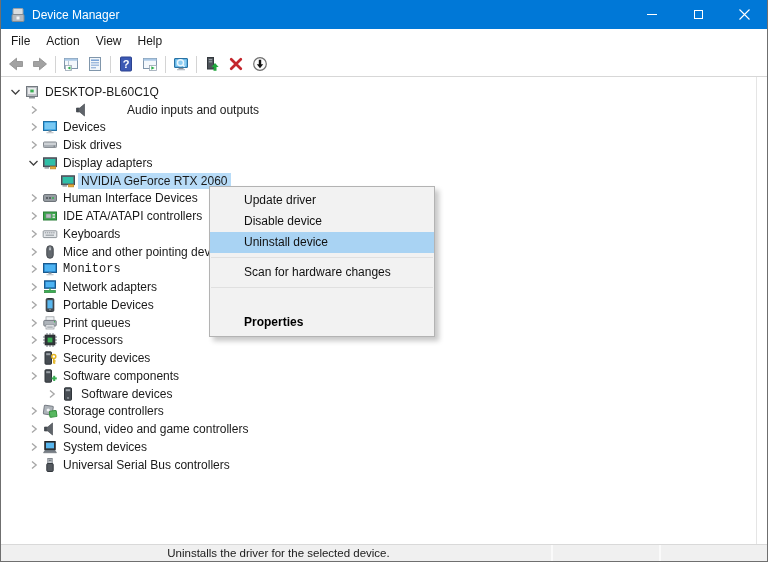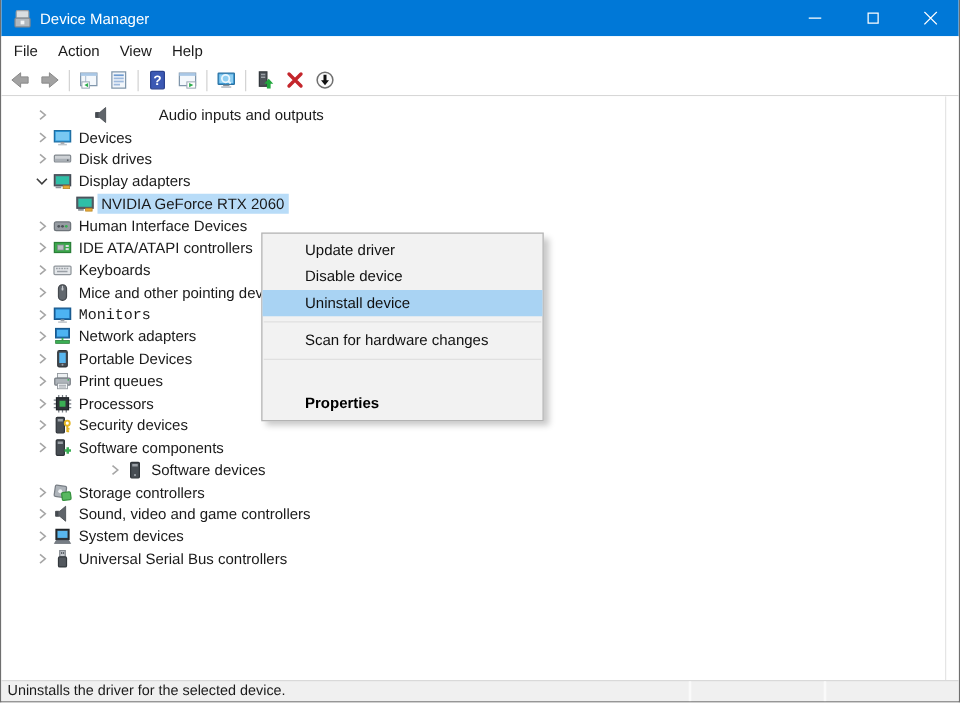--- a/index.html
+++ b/index.html
@@ -38,21 +38,21 @@
     position:absolute;left:208px;top:186px;width:226px;z-index:10;
     background:#f2f2f2;border:1px solid #b3b3b3;padding:3px 0;
     box-shadow:4px 4px 5px rgba(0,0,0,0.22);
   }
   .cm-item{height:21px;line-height:21px;padding-left:34px;color:#111;white-space:nowrap;}
   .cm-item.highlighted{background:var(--menuHighlight,#a9d3f3);}
   .cm-item.bold{font-weight:bold;color:#000;margin-top:24px;}
   .cm-sep{height:1px;background:#e0e0e0;margin:4px 1px;}
   
   .statusbar{height:17px;background:#f0f0f0;border-top:1px solid #d9d9d9;display:flex;align-items:center;font-size:11.5px;flex:0 0 auto;}
-  .status-pane-main{flex:0 0 550px;padding-left:5px;overflow:hidden;white-space:nowrap;}
+  .status-pane-main{flex:0 0 550px;padding-left:5px;overflow:hidden;white-space:nowrap;text-align:center;}
   .status-pane{flex:0 0 108px;height:100%;border-left:2px solid #fafafa;}
   .status-pane.last{flex:1 1 auto;}
 </style>
 </head>
 <body>
 
 <div class="window" style="--titlebar: #0078d7; --selection: #b8dcf8; --menuHighlight: #a9d3f3;">
 
   <div class="titlebar">
     <span class="app-icon">
@@ -177,20 +177,36 @@
         <span style="display: flex;">
           <svg width="16" height="16" viewBox="0 0 16 16">
             <circle cx="8" cy="8" r="6.3" fill="#fbfbfb" stroke="#6f6f6f" stroke-width="1.2"></circle>
             <path d="M8 12.2 L4.8 8.2 L6.8 8.2 L6.8 3.8 L9.2 3.8 L9.2 8.2 L11.2 8.2 Z" fill="#111111"></path>
           </svg>
         </span>
       </button>
     </div>
 
   <div class="tree">
+      <div class="tree-row" style="padding-left: 8px;">
+        <span class="expander">
+          <svg width="13" height="16" viewBox="0 0 13 16">
+            <polyline points="2.5,6 6.5,10 10.5,6" fill="none" stroke="#404040" stroke-width="1.3"></polyline>
+          </svg>
+        </span>
+        <span class="tree-icon">
+          <svg width="16" height="16" viewBox="0 0 16 16">
+            <rect x="2.5" y="2.5" width="11" height="10" fill="#b9bdc2" stroke="#73797f"></rect>
+            <rect x="4" y="4" width="8" height="6" fill="#e9ebed"></rect>
+            <rect x="6.3" y="5.6" width="3.4" height="2.8" fill="#3aaf54"></rect>
+            <rect x="5" y="13" width="6" height="1.5" fill="#8d9399"></rect>
+          </svg>
+        </span>
+        <span class="tree-label">DESKTOP-BL60C1Q</span>
+      </div>
       <div class="tree-row" style="padding-left: 26px; gap: 32px;">
         <span class="expander">
           <svg width="12" height="16" viewBox="0 0 12 16">
             <polyline points="4,4.5 8.2,8 4,11.5" fill="none" stroke="#a6a6a6" stroke-width="1.3"></polyline>
           </svg>
         </span>
         <span class="tree-icon">
           <svg width="16" height="16" viewBox="0 0 16 16">
             <path d="M2.5 6 L5.8 6 L10.5 2 L10.5 14 L5.8 10 L2.5 10 Z" fill="#5f646a" stroke="#4a4f54" stroke-width="0.7"></path>
             <rect x="2.5" y="6" width="2.2" height="4" fill="#454a50"></rect>
@@ -445,21 +461,21 @@
         <span class="tree-icon">
           <svg width="16" height="16" viewBox="0 0 16 16">
             <rect x="3" y="1.8" width="6.5" height="12.4" rx="0.8" fill="#474d53" stroke="#2f3439"></rect>
             <rect x="4.2" y="3.2" width="4.1" height="2" fill="#9aa0a6"></rect>
             <rect x="9.6" y="9.4" width="5.2" height="2" fill="#3aaf54"></rect>
             <rect x="11.2" y="7.8" width="2" height="5.2" fill="#3aaf54"></rect>
           </svg>
         </span>
         <span class="tree-label">Software components</span>
       </div>
-      <div class="tree-row" style="padding-left: 44px; margin-left: 40px;">
+      <div class="tree-row" style="padding-left: 44px;">
         <span class="expander">
           <svg width="12" height="16" viewBox="0 0 12 16">
             <polyline points="4,4.5 8.2,8 4,11.5" fill="none" stroke="#a6a6a6" stroke-width="1.3"></polyline>
           </svg>
         </span>
         <span class="tree-icon">
           <svg width="16" height="16" viewBox="0 0 16 16">
             <rect x="4.5" y="1.8" width="7" height="12.4" rx="0.8" fill="#474d53" stroke="#2f3439"></rect>
             <rect x="5.8" y="3.2" width="4.4" height="2" fill="#9aa0a6"></rect>
             <circle cx="8" cy="12" r="0.9" fill="#9aa0a6"></circle>

